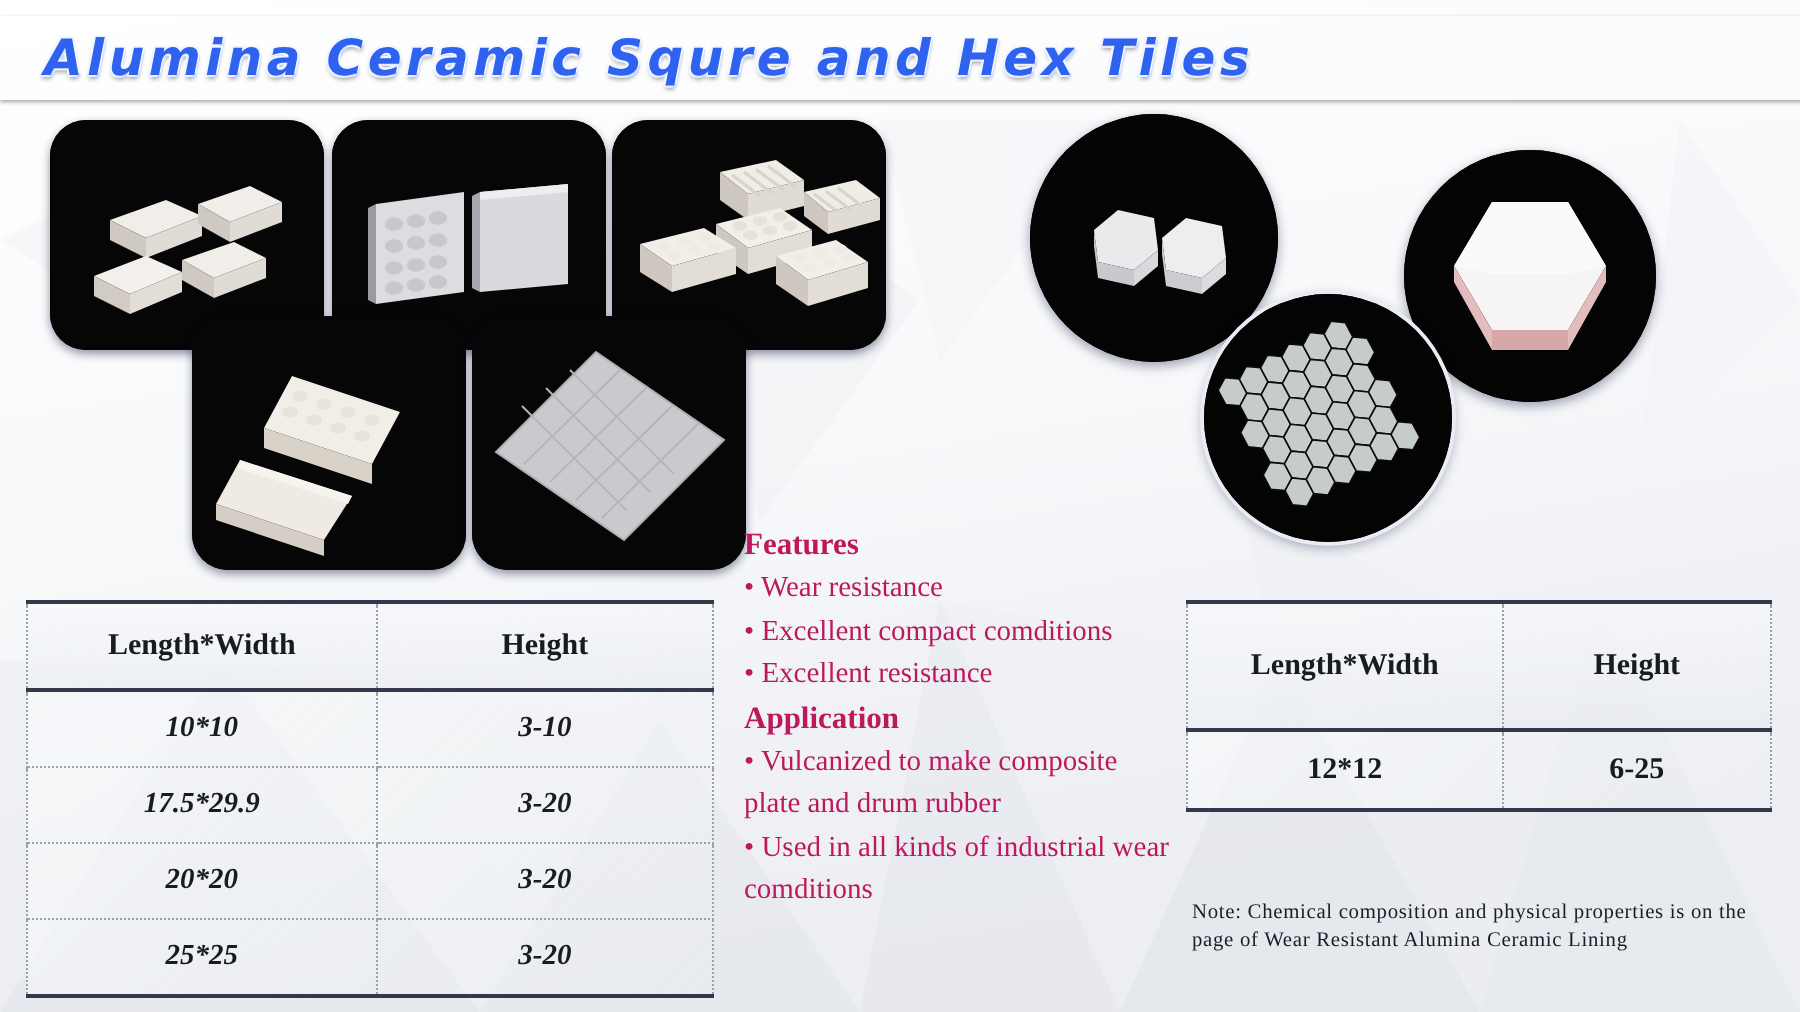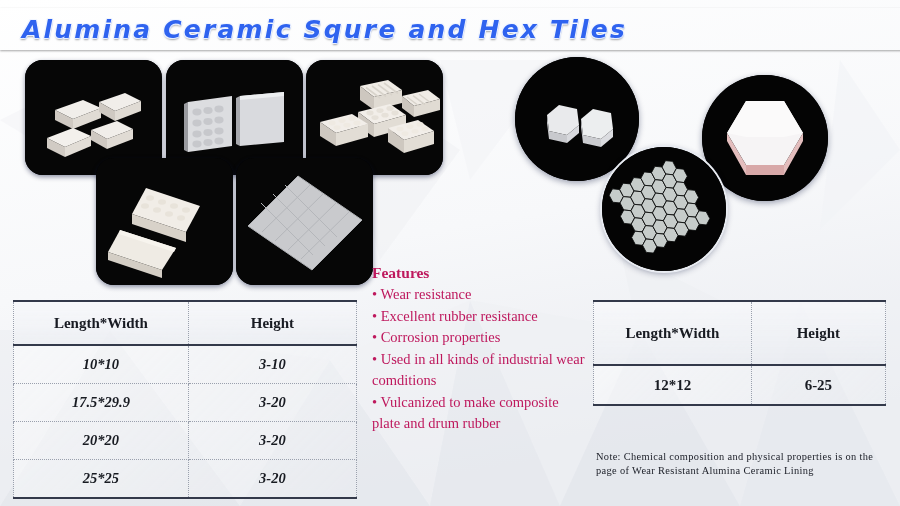--- a/index.html
+++ b/index.html
@@ -427,24 +427,25 @@
       <polygon points="44,26 82,26 101,58 82,90 44,90 25,58" fill="#f6f4f5"></polygon>
       <polygon points="25,58 44,90 82,90 101,58 101,66 82,100 44,100 25,66" fill="#e3bdbd"></polygon>
       <polygon points="44,90 82,90 82,100 44,100" fill="#d8a8a8"></polygon>
       <polygon points="44,26 82,26 101,58 82,62 44,62 25,58" fill="#fbfafa"></polygon>
     </svg>
   </div>
 
   <div class="textblock">
     <p class="tb-heading">Features</p>
     <p class="tb-item">• Wear resistance</p>
-    <p class="tb-item">• Excellent rubber resistance</p>
-    <p class="tb-item">• Corrosion properties</p>
+    <p class="tb-item">• Excellent compact comditions</p>
+    <p class="tb-item">• Excellent resistance</p>
+    <p class="tb-heading">Application</p>
+    <p class="tb-item">• Vulcanized to make composite plate and drum rubber</p>
     <p class="tb-item">• Used in all kinds of industrial wear comditions</p>
-    <p class="tb-item">• Vulcanized to make composite plate and drum rubber</p>
   </div>
 
   <table class="spec-table table-left">
     <thead>
       <tr>
         <th class="col-a">Length*Width</th>
         <th class="col-b">Height</th>
       </tr>
     </thead>
     <tbody>

